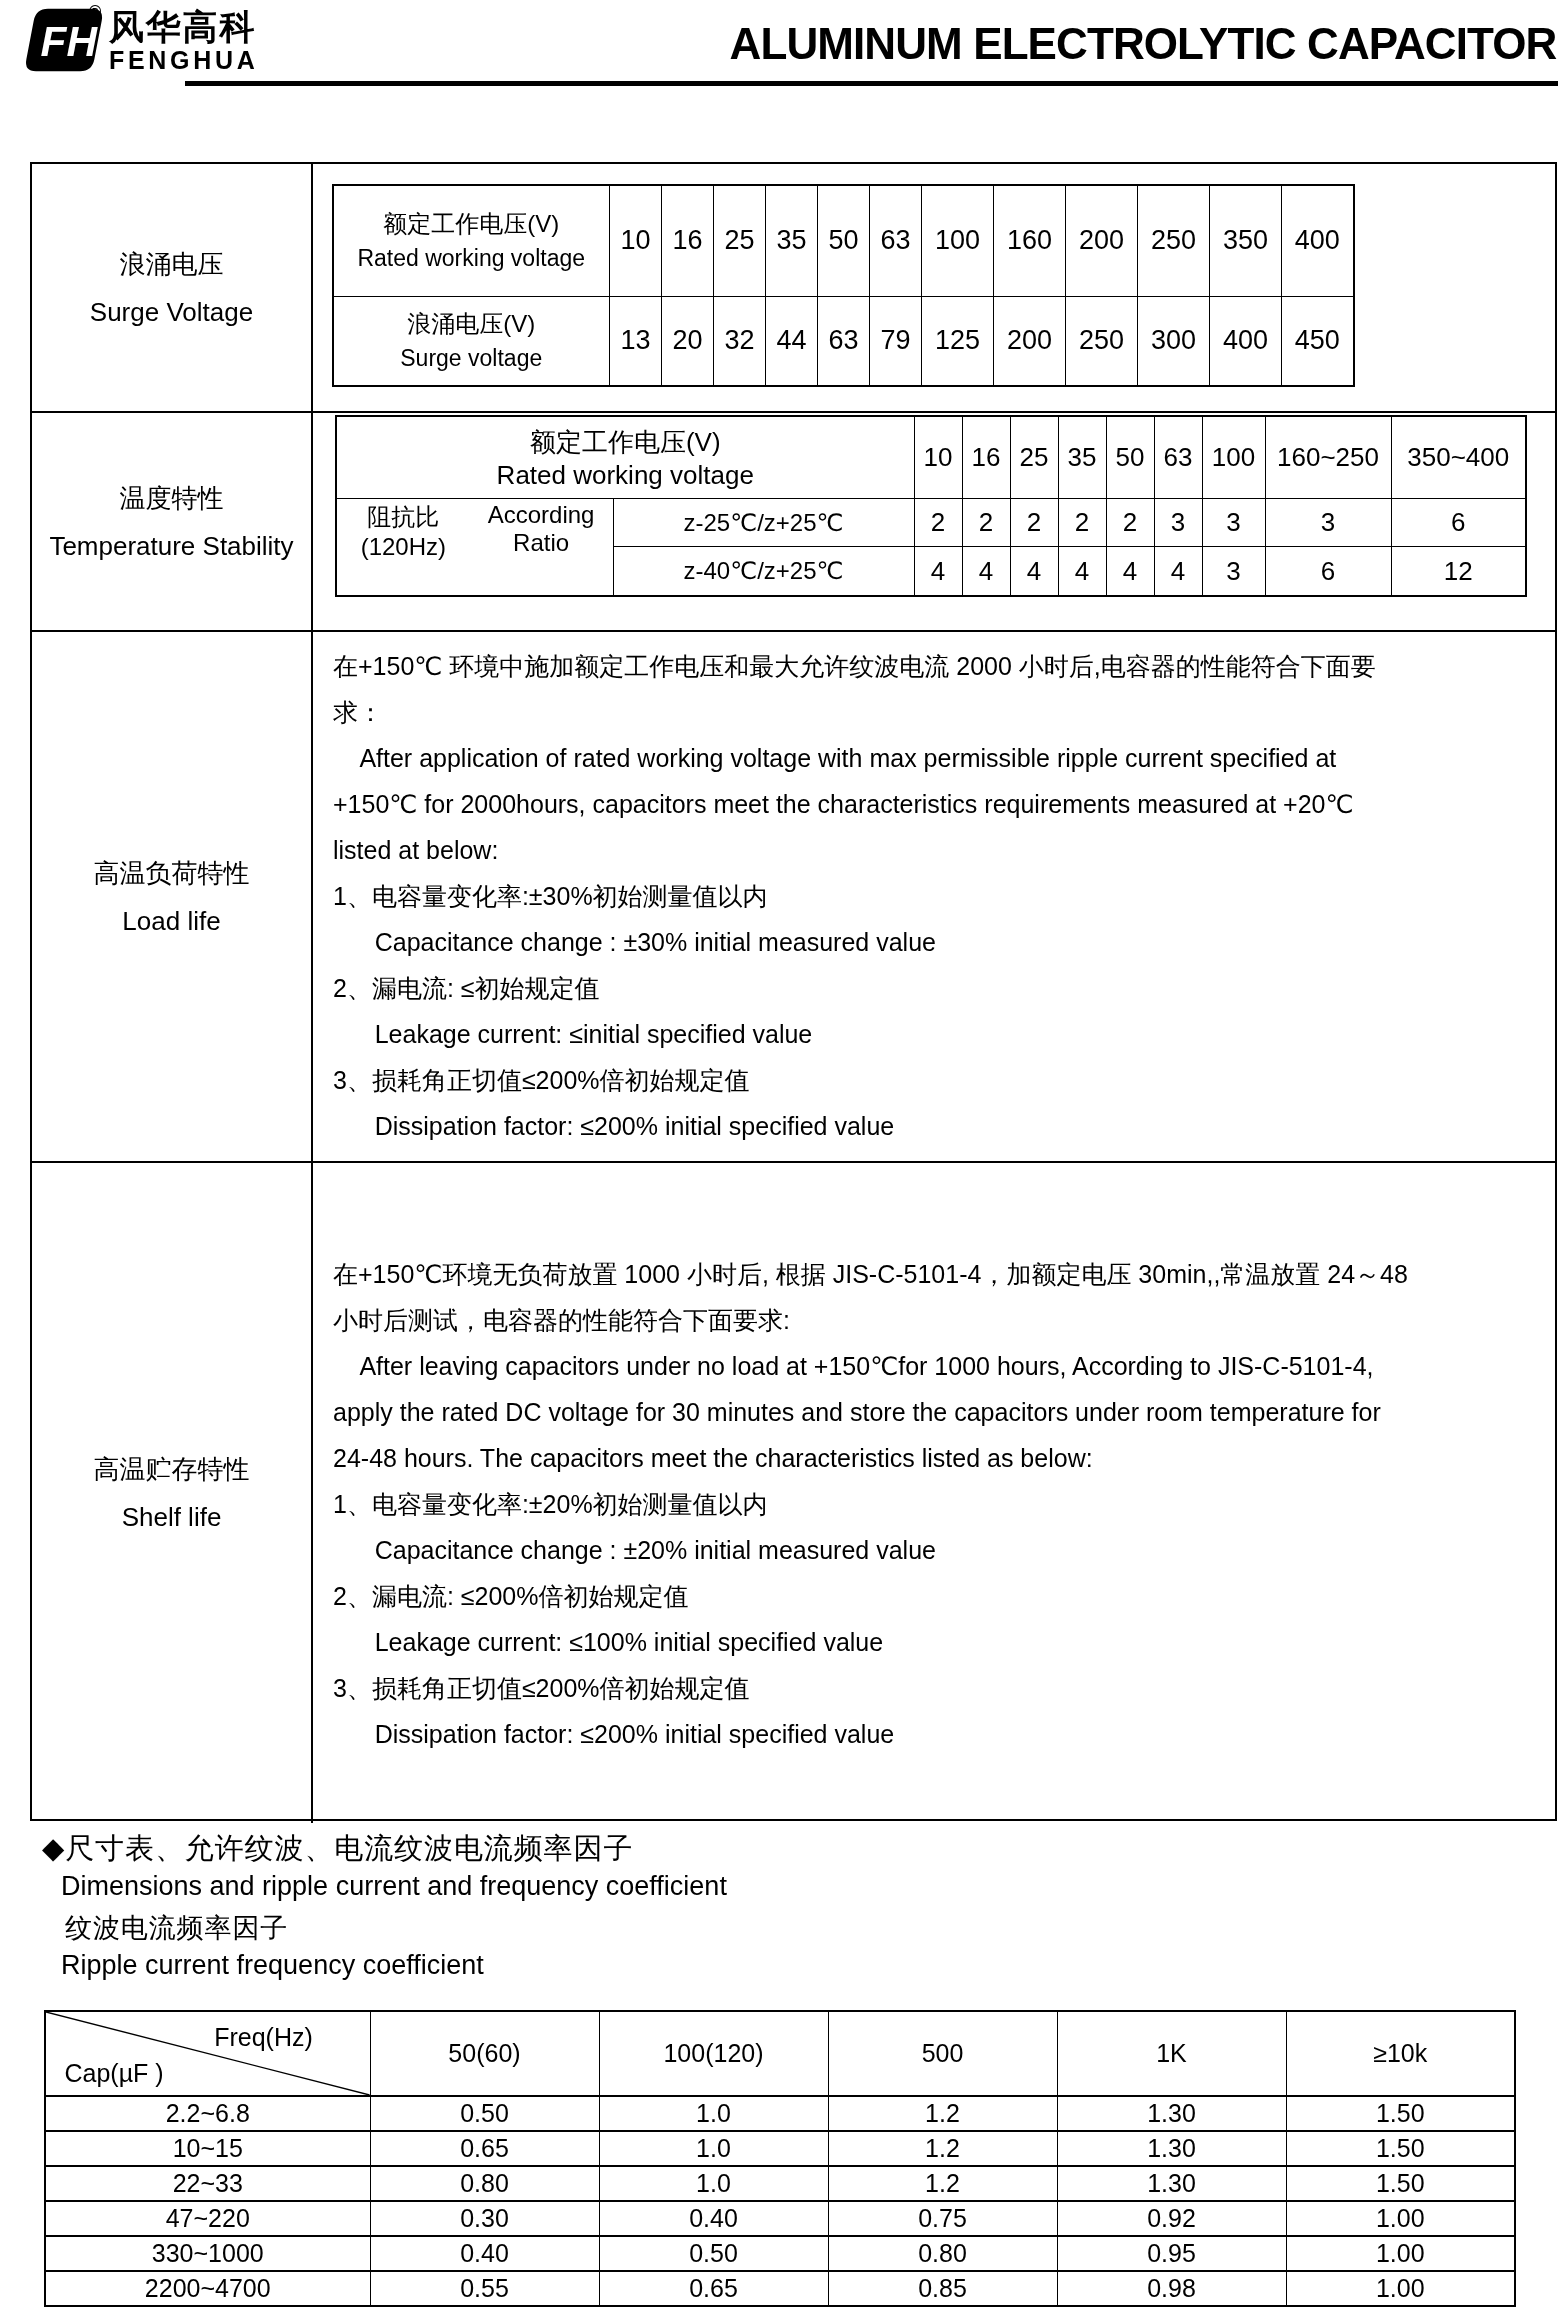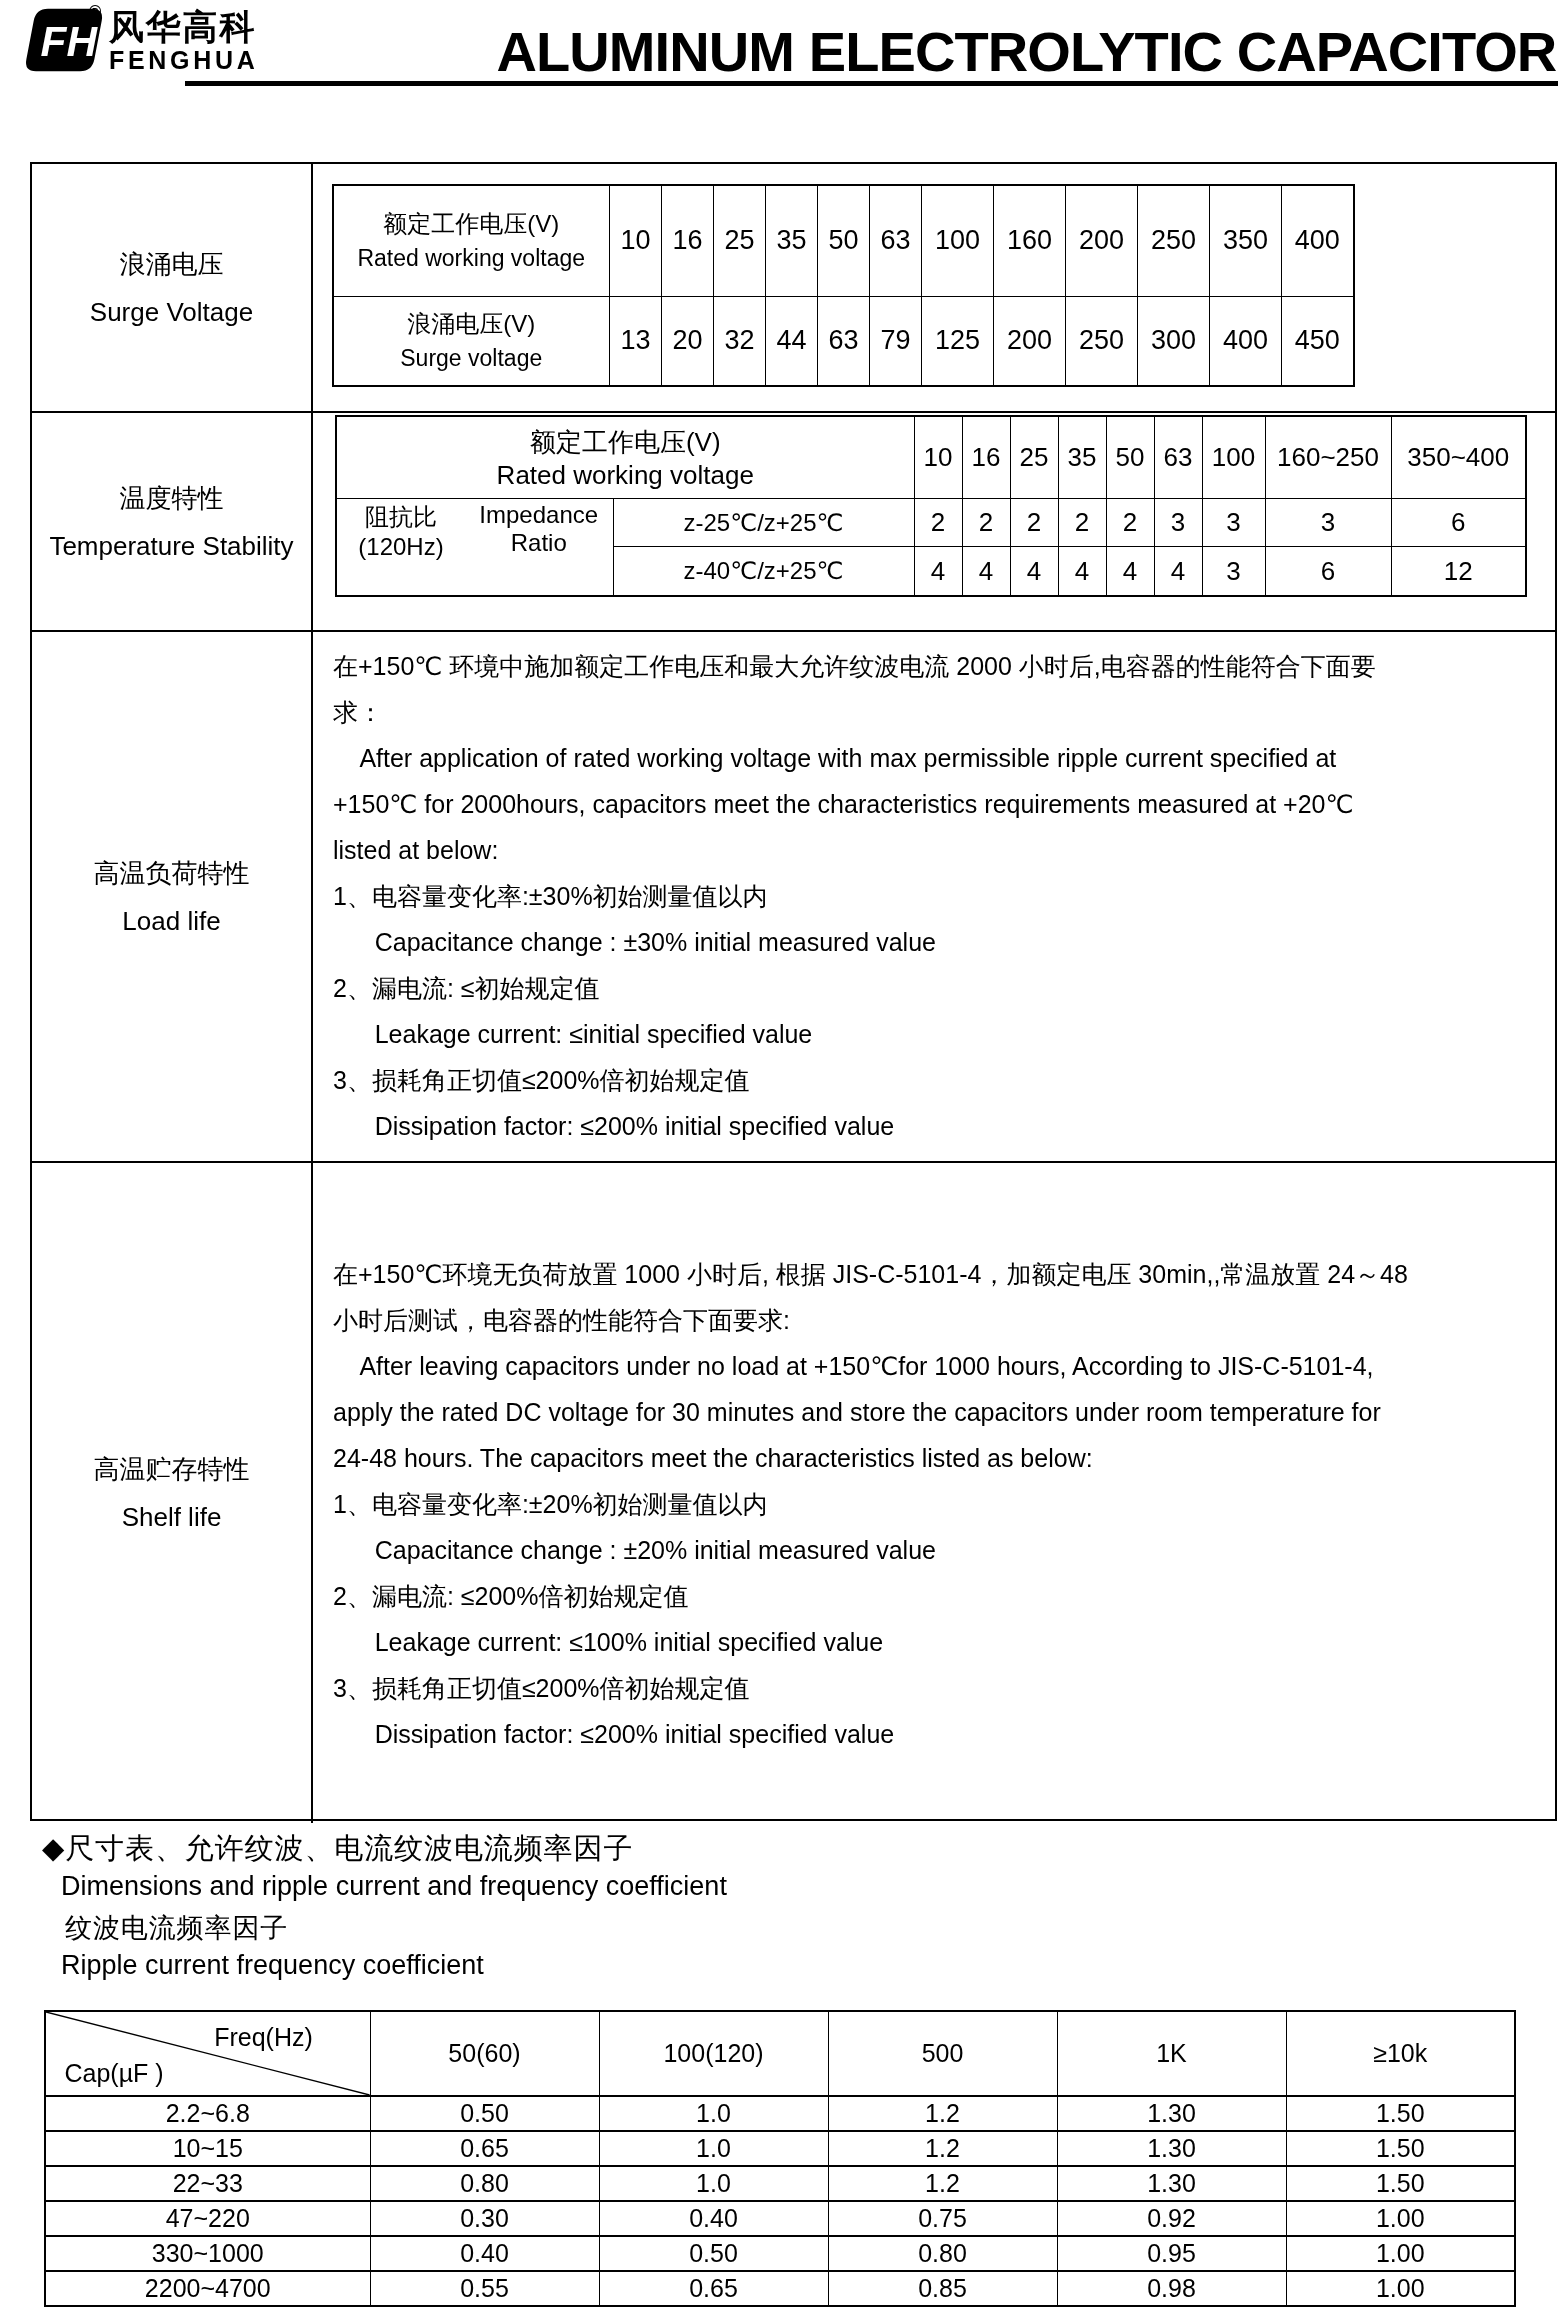--- a/index.html
+++ b/index.html
@@ -8,21 +8,21 @@
     width:1561px; height:2325px; position:relative; overflow:hidden;
     color:#000; font-family:"Liberation Sans","DejaVu Sans",sans-serif;
   }
 
   
   .logo-mark { position:absolute; left:20px; top:5.5px; width:89px; height:68px; }
   .logo-reg { position:absolute; left:89px; top:1.8px; font-size:16.6px; font-weight:bold; }
   .logo-text { position:absolute; left:109px; top:7.4px; width:185px; }
   .logo-cn { font-size:35px; font-weight:bold; letter-spacing:1.8px; line-height:39px; }
   .logo-en { font-size:25px; font-weight:bold; letter-spacing:3.7px; line-height:28px; }
-  .page-title { position:absolute; right:4.6px; top:18.5px; font-size:56px; font-weight:bold; letter-spacing:-0.9px; }
+  .page-title { position:absolute; right:4.6px; top:18.5px; font-size:44px; font-weight:bold; letter-spacing:-0.9px; }
   .header-rule { position:absolute; left:185px; top:81px; width:1373px; height:4.6px; background:#000; }
 
   
   .main-table { position:absolute; left:30px; top:162px; width:1527px; height:1659px; border:2.8px solid #000; }
   .sec { position:absolute; left:0; width:100%; display:flex; }
   .sec-surge { top:0; height:247px; }
   .sec-temp  { top:247px; height:219px; border-top:2.8px solid #000; }
   .sec-load  { top:466px; height:531px; border-top:2.8px solid #000; }
   .sec-shelf { top:997px; height:662px; border-top:2.8px solid #000; }
   .sec-label {
@@ -165,21 +165,21 @@
               <td style="width: 48px;">50</td>
               <td style="width: 48px;">63</td>
               <td style="width: 63px;">100</td>
               <td style="width: 126px;">160~250</td>
               <td style="width: 135px;">350~400</td>
             </tr>
           <tr>
             <td class="imp" rowspan="2">
               <div class="impwrap">
                 <div>阻抗比(120Hz)</div>
-                <div>Impedance Ratio</div>
+                <div>According Ratio</div>
               </div>
             </td>
             <td class="cond">z-25℃/z+25℃</td>
           <td>2</td>
               <td>2</td>
               <td>2</td>
               <td>2</td>
               <td>2</td>
               <td>3</td>
               <td>3</td>

